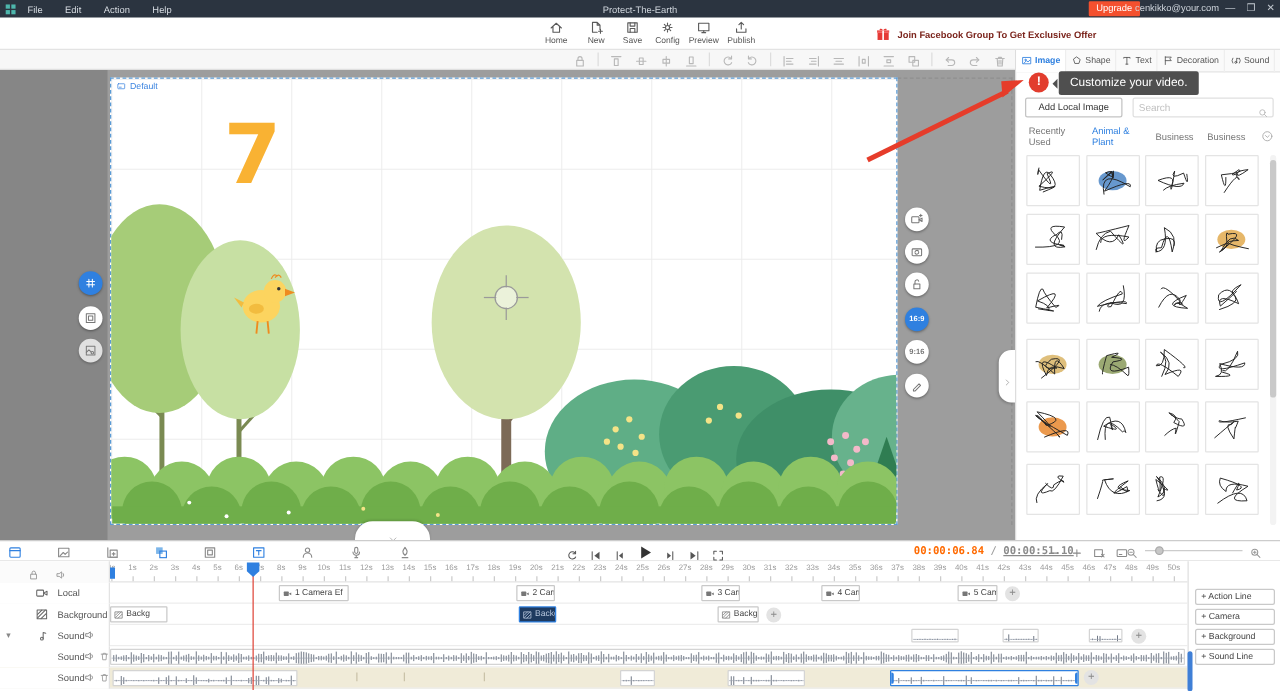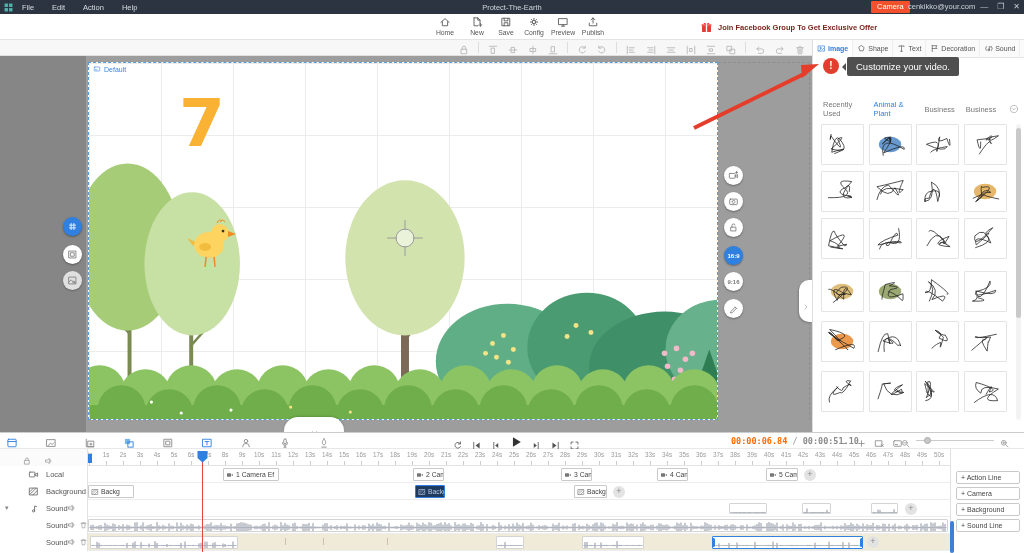--- a/index.html
+++ b/index.html
@@ -78,21 +78,21 @@
   .tl-toolbar { position:absolute; left:0; top:0; width:1024px; height:16px; border-bottom:1px solid #e8e8e8; }
   .tl-icons { position:absolute; left:6px; top:2px; display:flex; gap:27px; }
   .tl-icons .tli { width:12px; height:12px; color:#8a8a8a; }
   .tl-icons .tli.blue { color:#2f80e0; }
   .transport { position:absolute; left:452px; top:2px; display:flex; gap:8px; align-items:center; }
   .transport .tri { width:11px; height:11px; color:#555; }
   .transport .tri.big { width:14px; height:14px; color:#333; }
   .timecode { position:absolute; left:731px; top:3px; font-family:"DejaVu Sans Mono",monospace; font-size:8.5px; font-weight:bold; }
   .tc-cur { color:#ff6a00; }
   .tc-sep { color:#999; font-weight:normal; }
-  .tc-total { color:#8a8a8a; }
+  .tc-total { color:#8a8a8a; text-decoration:underline; }
   .tl-zoomctrl { position:absolute; left:838px; top:2px; display:flex; gap:7px; align-items:center; color:#888; }
   .tl-zoomctrl .zi { width:11px; height:11px; color:#888; }
   .zoom-slider { position:absolute; left:900px; top:2px; display:flex; align-items:center; gap:5px; }
   .zoom-slider .zi { width:11px; height:11px; color:#999; }
   .z-track { width:78px; height:1px; background:#ccc; position:relative; }
   .z-knob { position:absolute; left:8px; top:-3px; width:7px; height:7px; border-radius:50%; background:#c7c7c7; border:1px solid #aaa; }
 
   .ruler { position:absolute; left:0; top:16px; width:1024px; height:17px; background:#fff; border-bottom:1px solid #e3e3e3; }
   .ruler-left { position:absolute; left:0; top:0; width:88px; height:17px; background:#fbfbfb; border-right:1px solid #e3e3e3; }
   .rl-icon { position:absolute; top:3px; width:10px; height:10px; color:#9a9a9a; }
@@ -138,21 +138,21 @@
           <rect x="1" y="1" width="6" height="6" fill="#4db6ac"></rect>
           <rect x="9" y="1" width="6" height="6" fill="#4db6ac"></rect>
           <rect x="1" y="9" width="6" height="6" fill="#4db6ac"></rect>
           <rect x="9" y="9" width="6" height="6" fill="#4db6ac"></rect>
         </svg></span>
     <span class="menu">File</span>
     <span class="menu">Edit</span>
     <span class="menu">Action</span>
     <span class="menu">Help</span>
     <span class="tb-title">Protect-The-Earth</span>
-    <span class="upgrade-btn">Camera</span>
+    <span class="upgrade-btn">Upgrade</span>
     <span class="tb-email">cenkikko@your.com</span>
     <span class="winbtns">
       <span>—</span>
       <span>❐</span>
       <span>✕</span>
     </span>
   </div>
 
   <div class="toolbar">
     <div id="main-tools">
@@ -492,20 +492,30 @@
         </div>
         <div class="rp-tab">
           <span class="tabicon"><svg viewBox="0 0 16 16" width="100%" height="100%" fill="none" stroke="currentColor" stroke-width="1.2" stroke-linecap="round" stroke-linejoin="round">
               <path d="M4 4.5a6 6 0 0 0 0 7M13.5 4.5a6 6 0 0 1 0 7M9.5 10.5V4.5l2.5.7"></path>
               <circle cx="8.2" cy="10.5" r="1.4"></circle>
             </svg></span>
           <span>Sound</span>
         </div>
         <div class="rp-tab"></div>
       </div>
+    <div class="rp-addrow">
+      <div class="add-local">Add Local Image</div>
+      <div class="search-box">
+        <input placeholder="Search" style="">
+        <span class="sicon"><svg viewBox="0 0 16 16" width="100%" height="100%" fill="none" stroke="currentColor" stroke-width="1.2" stroke-linecap="round" stroke-linejoin="round">
+              <circle cx="7" cy="7" r="3.8"></circle>
+              <path d="M9.8 9.8 13 13"></path>
+            </svg></span>
+      </div>
+    </div>
     <div class="rp-cats" id="rp-cats">
         <div class="rp-cat">Recently Used</div>
         <div class="rp-cat active">Animal &amp; Plant</div>
         <div class="rp-cat">Business</div>
         <div class="rp-cat">Business</div>
         <div class="cat-chevron"><svg viewBox="0 0 16 16" width="100%" height="100%" fill="none" stroke="currentColor" stroke-width="1.2" stroke-linecap="round" stroke-linejoin="round">
             <circle cx="8" cy="8" r="6"></circle>
             <path d="M5.5 7 8 9.5 10.5 7"></path>
           </svg></div>
       </div>

